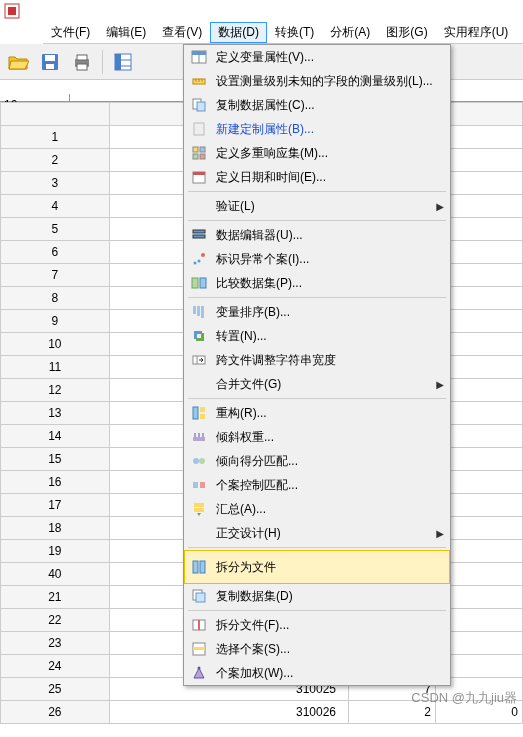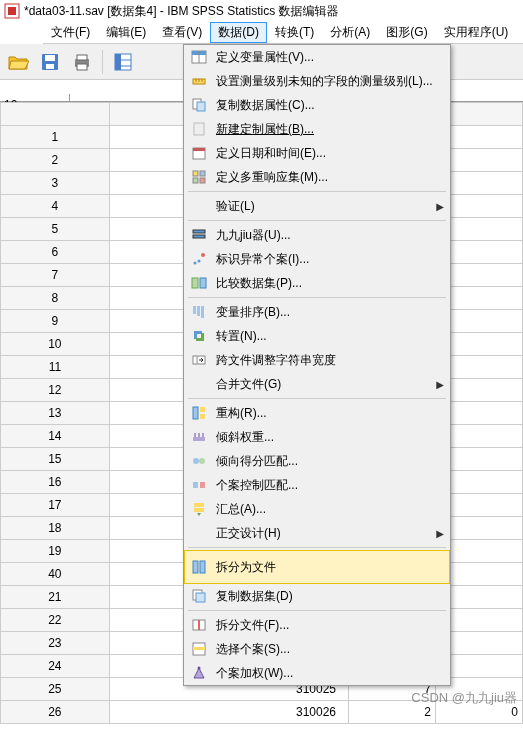--- a/index.html
+++ b/index.html
@@ -21,38 +21,37 @@
 th { background: #f5f5f5; font-weight: normal; }
 th.rowh { width: 50px; background: #f5f5f5; }
 td.rowh { width: 50px; background: #f5f5f5; text-align: center; }
 .colh { position: relative; }
 .pencil { color: #d4a017; margin-right: 2px; }
 td.data { text-align: right; padding-right: 12px; margin-left: 12px; }
 td.partial { text-align: right; padding-right: 4px; }
 .dropdown { position: absolute; top: 44px; left: 183px; width: 268px; background: #f0f0f0; border: 1px solid #999; box-shadow: 2px 2px 4px rgba(0,0,0,0.3); z-index: 100; max-height: 680px; overflow: visible; }
 .dd-item { height: 24px; display: flex; align-items: center; padding: 0 6px; cursor: default; position: relative; }
 .dd-item.highlighted { background: #fff3c4; border: 1px solid #e6c200; padding: 16px 5px; }
-.dd-item.disabled { color: #000000; text-decoration: underline; }
+.dd-item.disabled { color: #1d4ed8; }
 .dd-icon { width: 18px; height: 16px; margin-right: 8px; display: flex; align-items: center; justify-content: center; flex-shrink: 0; }
 .dd-label { flex: 1; white-space: nowrap; }
 .dd-arrow { font-size: 10px; color: #333; }
 .dd-sep { height: 1px; background: #ccc; margin: 2px 4px; }
 .watermark { position: absolute; right: 6px; bottom: 30px; color: rgba(120,120,120,0.8); font-size: 13px; pointer-events: none; }
 </style>
 </head>
 <body>
 
 <div class="titlebar">
   <span class="app-icon">
     <svg width="16" height="16">
         <rect x="1" y="1" width="14" height="14" fill="#fff" stroke="#c33" stroke-width="1"></rect>
         <rect x="4" y="4" width="8" height="8" fill="#c33"></rect>
       </svg>
   </span>
-  <span>*data03-11.sav [数据集4] - IBM SPSS Statistics 数据编辑器</span>
 </div>
 
 <div class="menubar" id="menubar">
     <div class="menu-item">文件(F)</div>
     <div class="menu-item">编辑(E)</div>
     <div class="menu-item">查看(V)</div>
     <div class="menu-item active">数据(D)</div>
     <div class="menu-item">转换(T)</div>
     <div class="menu-item">分析(A)</div>
     <div class="menu-item">图形(G)</div>
@@ -302,52 +301,52 @@
       <span class="dd-icon">
         <svg width="16" height="16">
           <rect x="3" y="2" width="10" height="12" fill="#eee" stroke="#bbb"></rect>
         </svg>
       </span>
       <span class="dd-label">新建定制属性(B)...</span>
     </div>
     <div class="dd-item">
       <span class="dd-icon">
         <svg width="16" height="16">
-          <rect x="2" y="3" width="12" height="11" fill="#fff" stroke="#888"></rect>
-          <rect x="2" y="3" width="12" height="3" fill="#c55a5a"></rect>
-        </svg>
-      </span>
-      <span class="dd-label">定义日期和时间(E)...</span>
-    </div>
-    <div class="dd-item">
-      <span class="dd-icon">
-        <svg width="16" height="16">
           <rect x="2" y="2" width="5" height="5" fill="#ffd966" stroke="#888"></rect>
           <rect x="9" y="2" width="5" height="5" fill="#9fc5e8" stroke="#888"></rect>
           <rect x="2" y="9" width="5" height="5" fill="#b6d7a8" stroke="#888"></rect>
           <rect x="9" y="9" width="5" height="5" fill="#ea9999" stroke="#888"></rect>
         </svg>
       </span>
       <span class="dd-label">定义多重响应集(M)...</span>
     </div>
+    <div class="dd-item">
+      <span class="dd-icon">
+        <svg width="16" height="16">
+          <rect x="2" y="3" width="12" height="11" fill="#fff" stroke="#888"></rect>
+          <rect x="2" y="3" width="12" height="3" fill="#c55a5a"></rect>
+        </svg>
+      </span>
+      <span class="dd-label">定义日期和时间(E)...</span>
+    </div>
     <div class="dd-sep"></div>
     <div class="dd-item">
       <span class="dd-icon"></span>
       <span class="dd-label">验证(L)</span>
       <span class="dd-arrow">▶</span>
     </div>
     <div class="dd-sep"></div>
     <div class="dd-item">
       <span class="dd-icon">
         <svg width="16" height="16">
           <rect x="2" y="3" width="12" height="3" fill="#5b9bd5" stroke="#333"></rect>
           <rect x="2" y="8" width="12" height="3" fill="#5b9bd5" stroke="#333"></rect>
         </svg>
       </span>
-      <span class="dd-label">九九jiu器(U)...</span>
+      <span class="dd-label">数据编辑器(U)...</span>
     </div>
     <div class="dd-item">
       <span class="dd-icon">
         <svg width="16" height="16">
           <circle cx="4" cy="12" r="1.5" fill="#5b9bd5"></circle>
           <circle cx="8" cy="10" r="1.5" fill="#5b9bd5"></circle>
           <circle cx="12" cy="4" r="2" fill="#e06666"></circle>
         </svg>
       </span>
       <span class="dd-label">标识异常个案(I)...</span>

